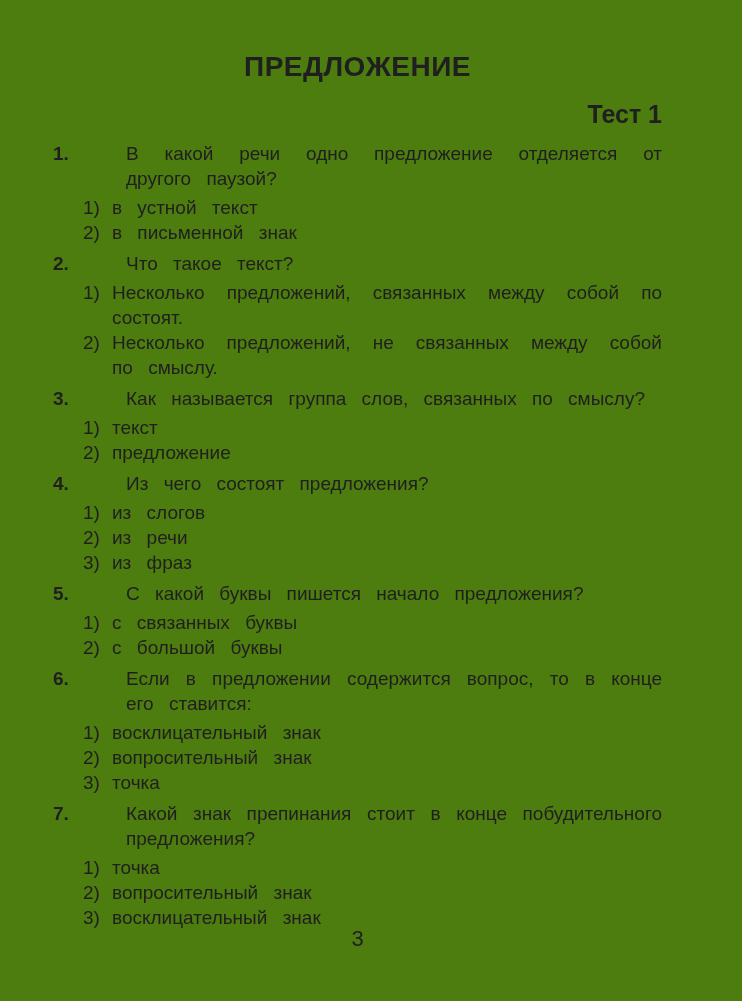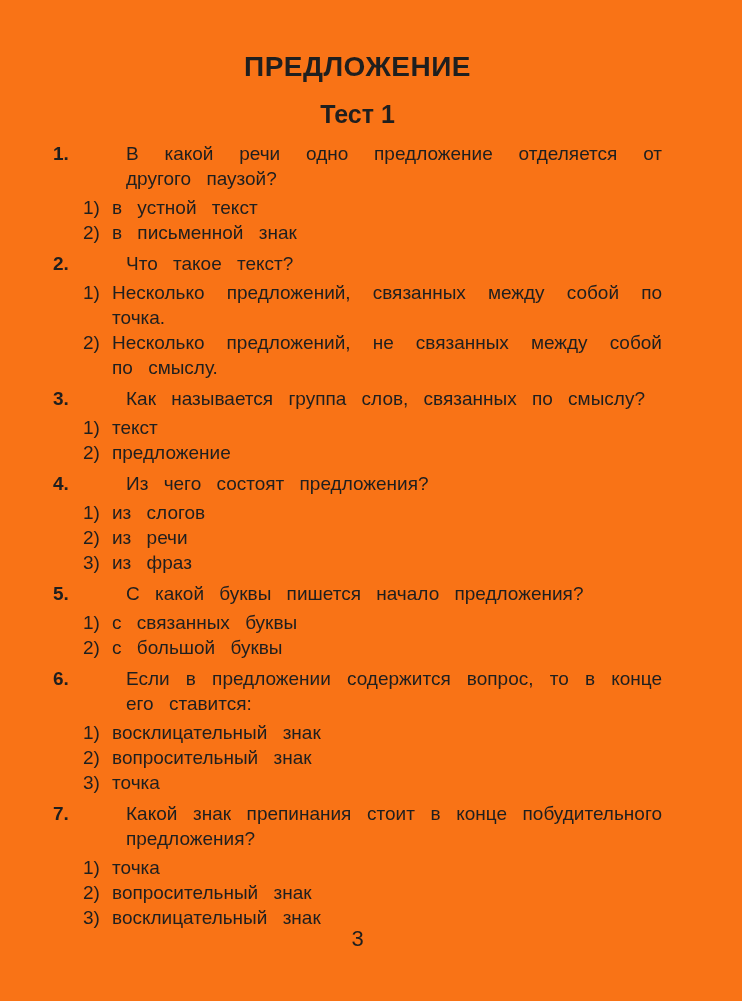--- a/index.html
+++ b/index.html
@@ -8,30 +8,30 @@
     background: #ffffff;
     overflow: hidden;
   }
   .doc {
     position: relative;
     box-sizing: border-box;
     width: 742px; height: 1001px;
     padding: 50px 80px 0 53px;
     font-family: "Liberation Sans", sans-serif;
     color: #1f1f1f;
-    background: #f97316;
+    background: #4d7c0f;
   }
   .title {
     font-size: 28px; font-weight: 700;
     line-height: 34px; text-align: center;
     letter-spacing: 0.5px;
   }
   .subtitle {
     font-size: 25px; font-weight: 700;
-    line-height: 30px; text-align: center;
+    line-height: 30px; text-align: right;
     margin-top: 15px;
   }
   .questions {
     margin-top: 12px;
     font-size: 19px; line-height: 25px;
   }
   .q + .q { margin-top: 6px; }
   .qrow { display: flex; }
   .qnum { flex: 0 0 29px; font-weight: 700; }
   .qtext { flex: 1; min-width: 0; margin-left: 44px; }
@@ -83,21 +83,21 @@
       <span class="qnum">2.</span>
       <div class="qtext">
             <div class="ln">Что такое текст?</div>
           </div>
     </div>
     <div class="opts">
           <div class="opt">
     <span class="onum">1)</span>
     <div class="otext">
               <div class="ln fill">Несколько предложений, связанных между собой по</div>
-              <div class="ln">точка.</div>
+              <div class="ln">состоят.</div>
             </div>
   </div>
           <div class="opt">
     <span class="onum">2)</span>
     <div class="otext">
               <div class="ln fill">Несколько предложений, не связанных между собой</div>
               <div class="ln">по смыслу.</div>
             </div>
   </div>
         </div>

